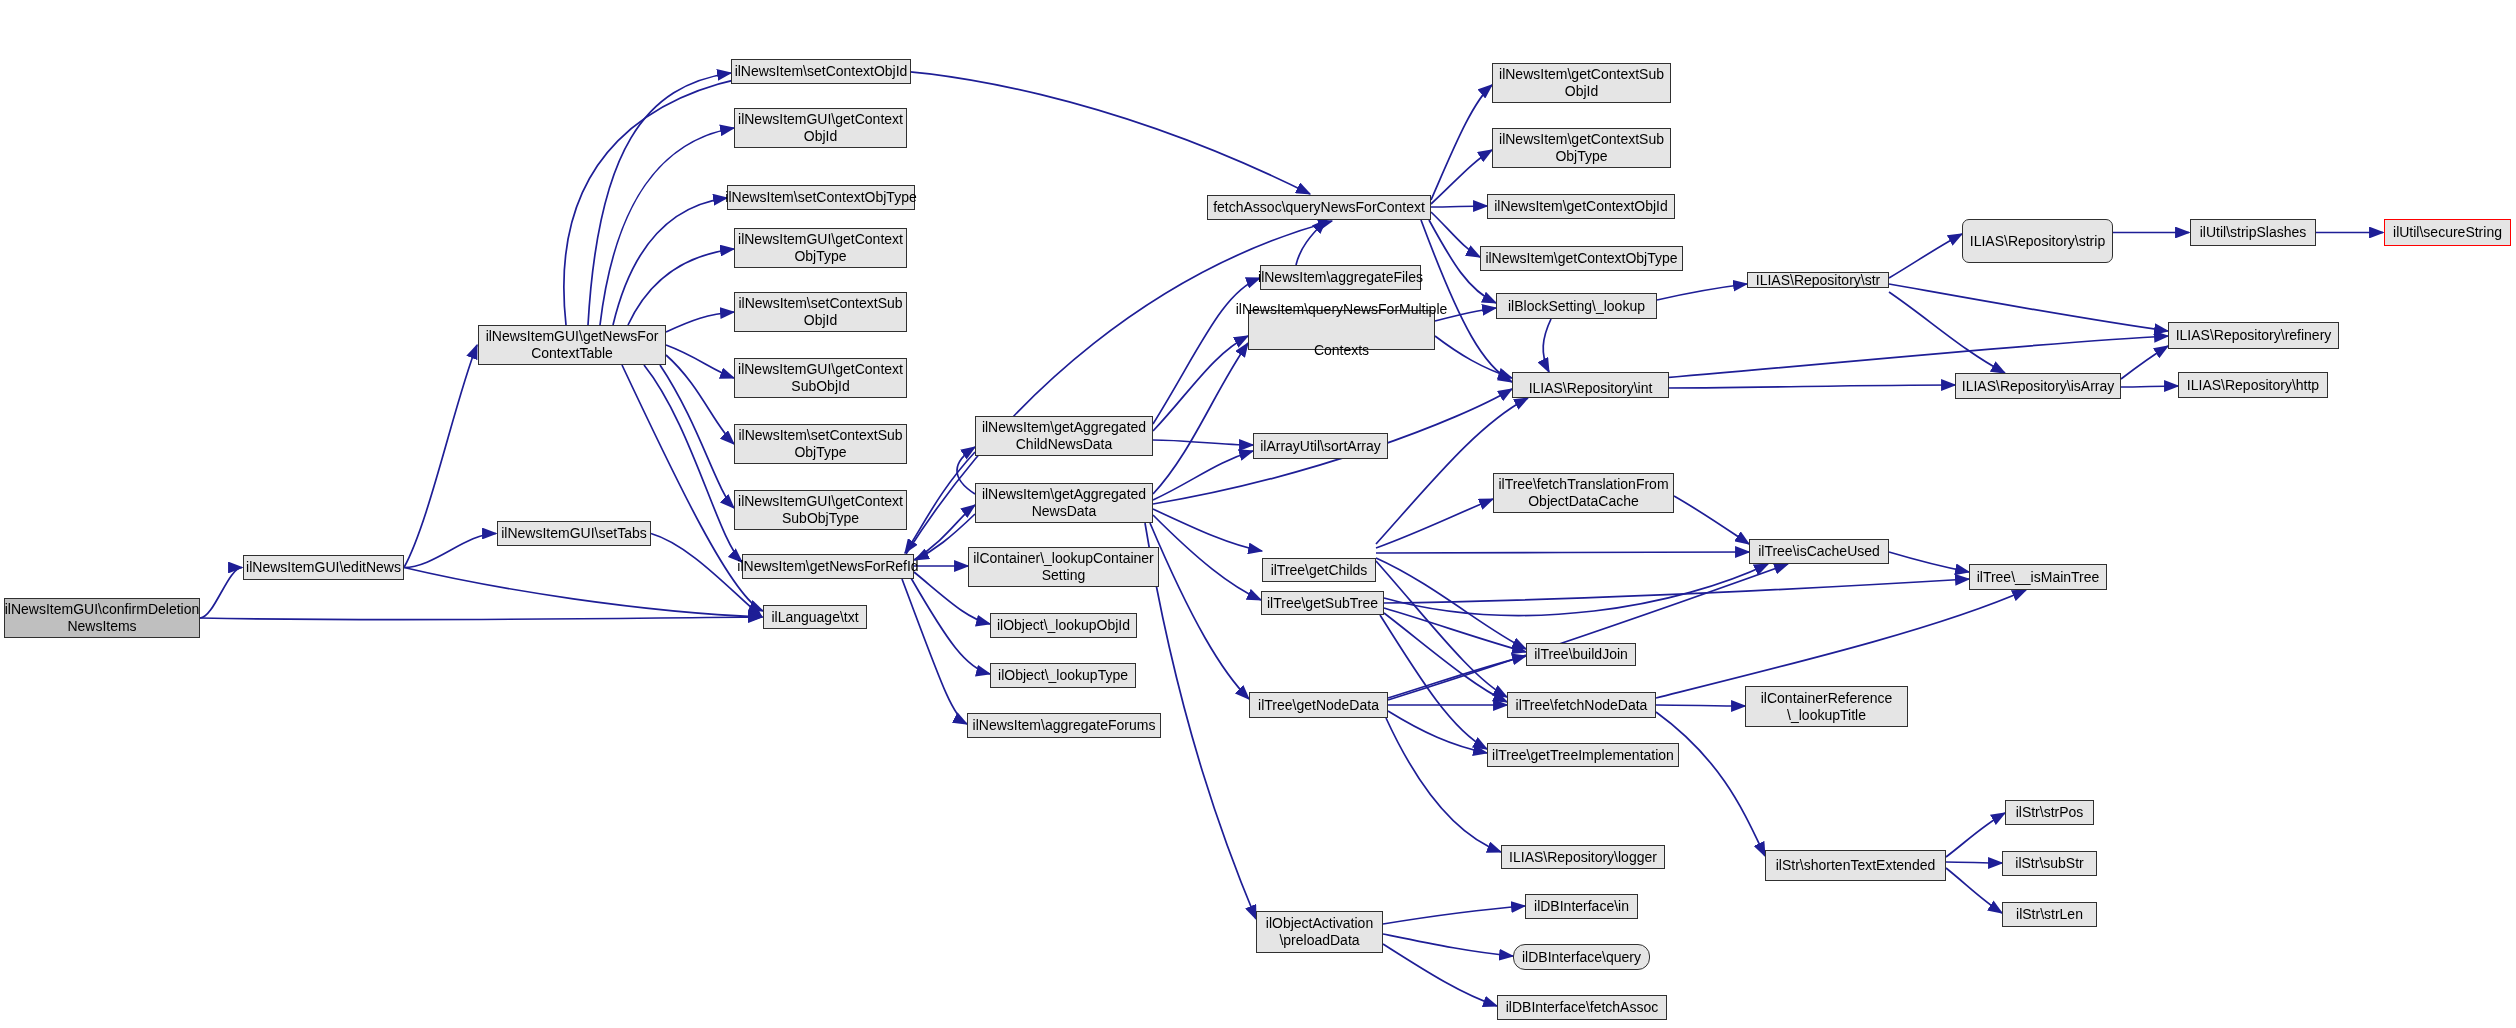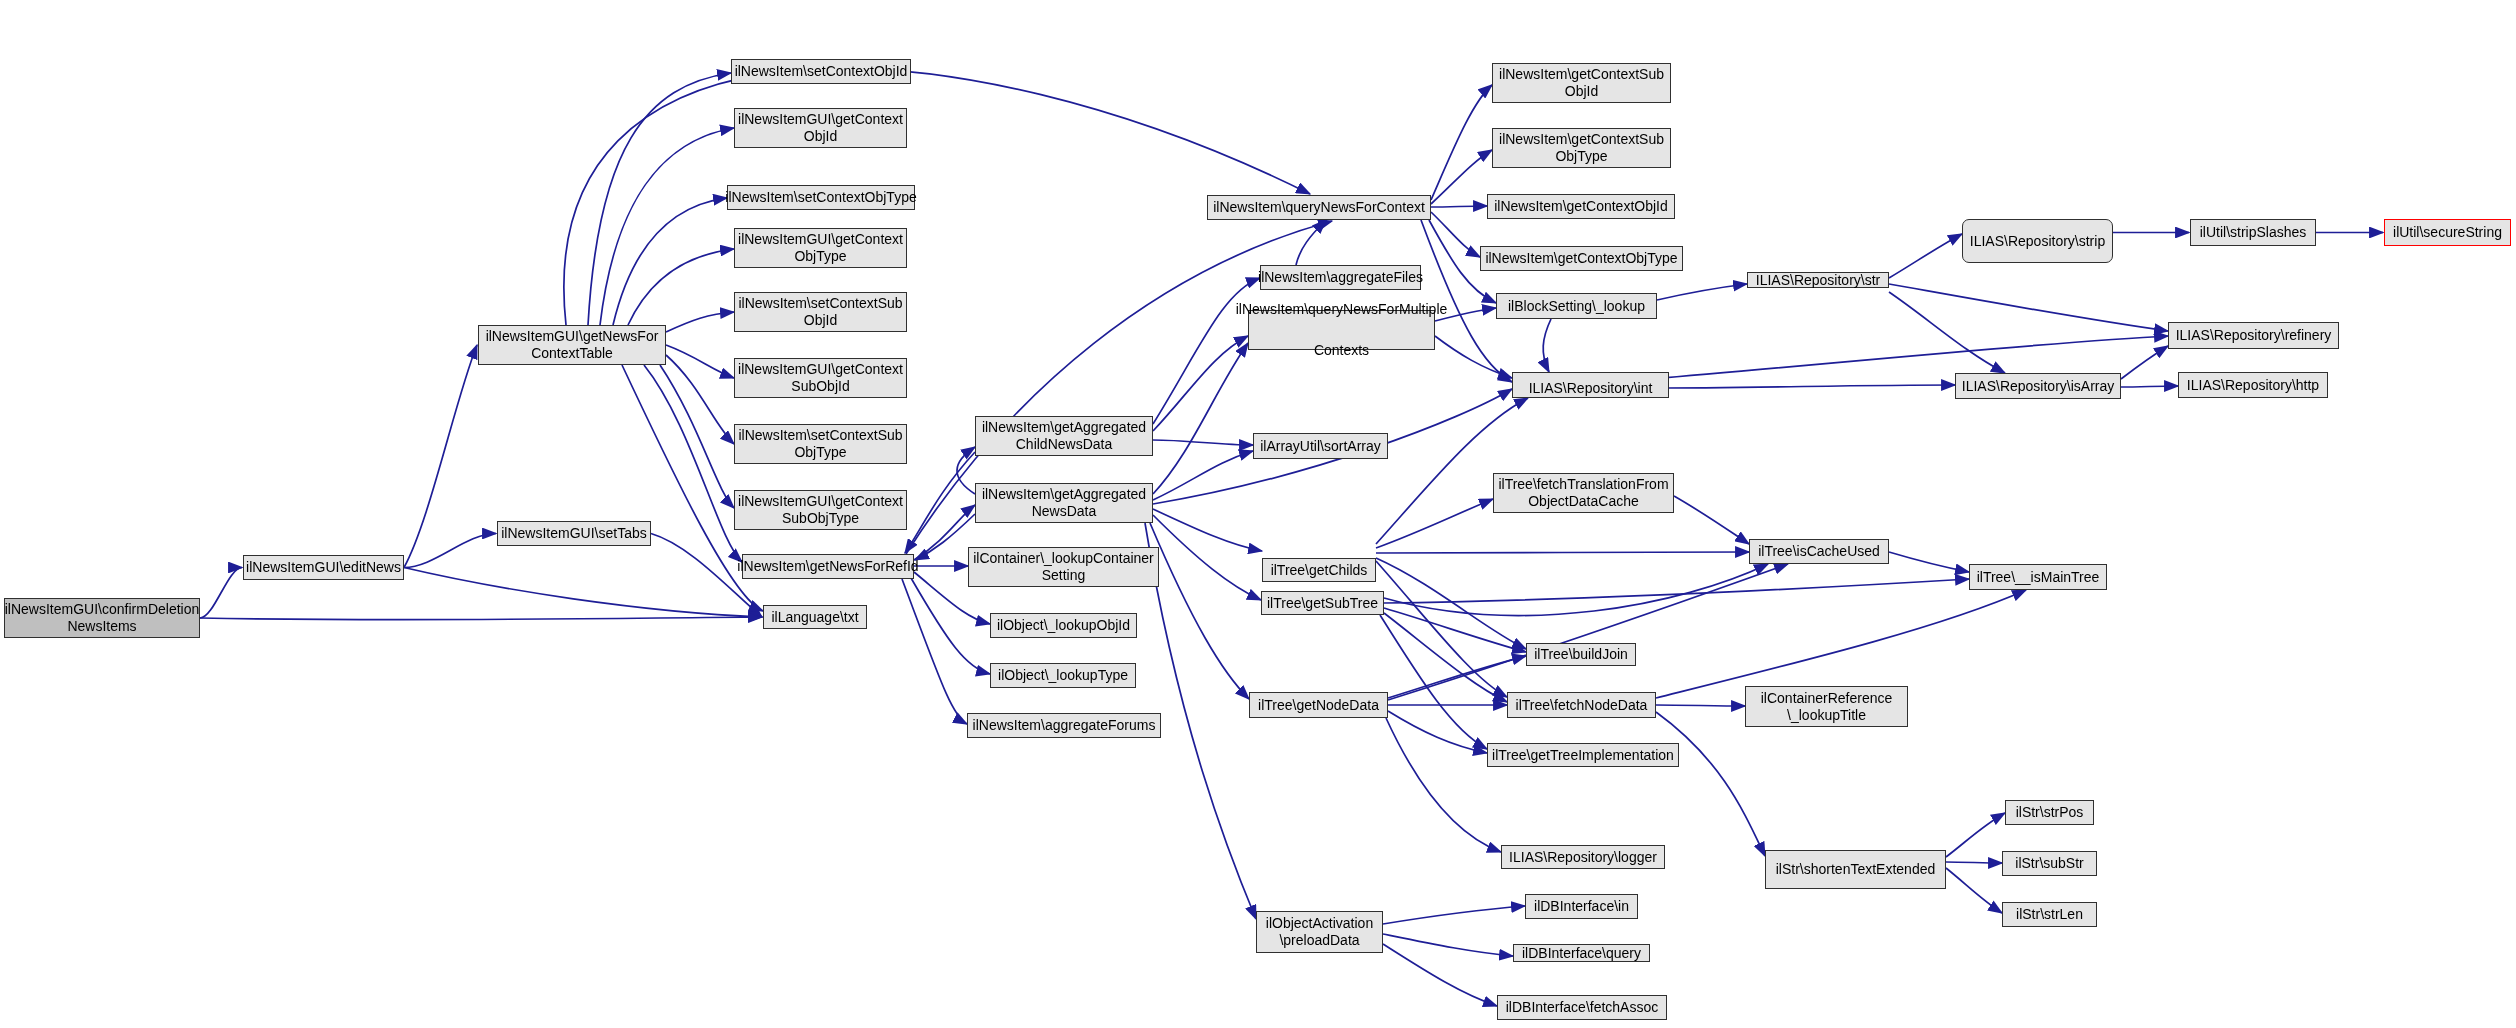--- a/index.html
+++ b/index.html
@@ -192,21 +192,21 @@
     <div class="node" style="left: 990px; top: 613px; width: 147px; height: 25px;">
       <span class="line">ilObject\_lookupObjId</span>
     </div>
     <div class="node" style="left: 990px; top: 663px; width: 146px; height: 25px;">
       <span class="line">ilObject\_lookupType</span>
     </div>
     <div class="node" style="left: 967px; top: 713px; width: 194px; height: 25px;">
       <span class="line">ilNewsItem\aggregateForums</span>
     </div>
     <div class="node" style="left: 1207px; top: 195px; width: 224px; height: 25px;">
-      <span class="line">ilNewsItem\queryNewsForContext</span>
+      <span class="line">fetchAssoc\queryNewsForContext</span>
     </div>
     <div class="node" style="left: 1260px; top: 265px; width: 161px; height: 25px;">
       <span class="line">ilNewsItem\aggregateFiles</span>
     </div>
     <div class="node" style="left: 1248px; top: 310px; width: 187px; height: 40px; gap: 24px;">
       <span class="line">ilNewsItem\queryNewsForMultiple</span>
       <span class="line">Contexts</span>
     </div>
     <div class="node" style="left: 1253px; top: 433px; width: 135px; height: 26px;">
       <span class="line">ilArrayUtil\sortArray</span>
@@ -280,38 +280,38 @@
     <div class="node" style="left: 1487px; top: 743px; width: 192px; height: 24px;">
       <span class="line">ilTree\getTreeImplementation</span>
     </div>
     <div class="node" style="left: 1745px; top: 686px; width: 163px; height: 41px;">
       <span class="line">ilContainerReference</span>
       <span class="line">\_lookupTitle</span>
     </div>
     <div class="node" style="left: 1501px; top: 845px; width: 164px; height: 24px;">
       <span class="line">ILIAS\Repository\logger</span>
     </div>
-    <div class="node" style="left: 1765px; top: 850px; width: 181px; height: 39px; text-align: center;">
+    <div class="node" style="left: 1765px; top: 850px; width: 181px; height: 31px; text-align: center;">
       <span class="line">ilStr\shortenTextExtended</span>
     </div>
     <div class="node" style="left: 2005px; top: 800px; width: 89px; height: 25px;">
       <span class="line">ilStr\strPos</span>
     </div>
     <div class="node" style="left: 2002px; top: 851px; width: 95px; height: 25px;">
       <span class="line">ilStr\subStr</span>
     </div>
     <div class="node" style="left: 2002px; top: 902px; width: 95px; height: 25px;">
       <span class="line">ilStr\strLen</span>
     </div>
     <div class="node" style="left: 1256px; top: 911px; width: 127px; height: 42px;">
       <span class="line">ilObjectActivation</span>
       <span class="line">\preloadData</span>
     </div>
     <div class="node" style="left: 1525px; top: 894px; width: 113px; height: 25px;">
       <span class="line">ilDBInterface\in</span>
     </div>
-    <div class="node" style="left: 1513px; top: 944px; width: 137px; height: 18px;">
+    <div class="node" style="left: 1513px; top: 944px; width: 137px; height: 26px; border-radius: 12px;">
       <span class="line">ilDBInterface\query</span>
     </div>
     <div class="node" style="left: 1497px; top: 995px; width: 170px; height: 25px;">
       <span class="line">ilDBInterface\fetchAssoc</span>
     </div>
   </div>
 
 </body></html>

